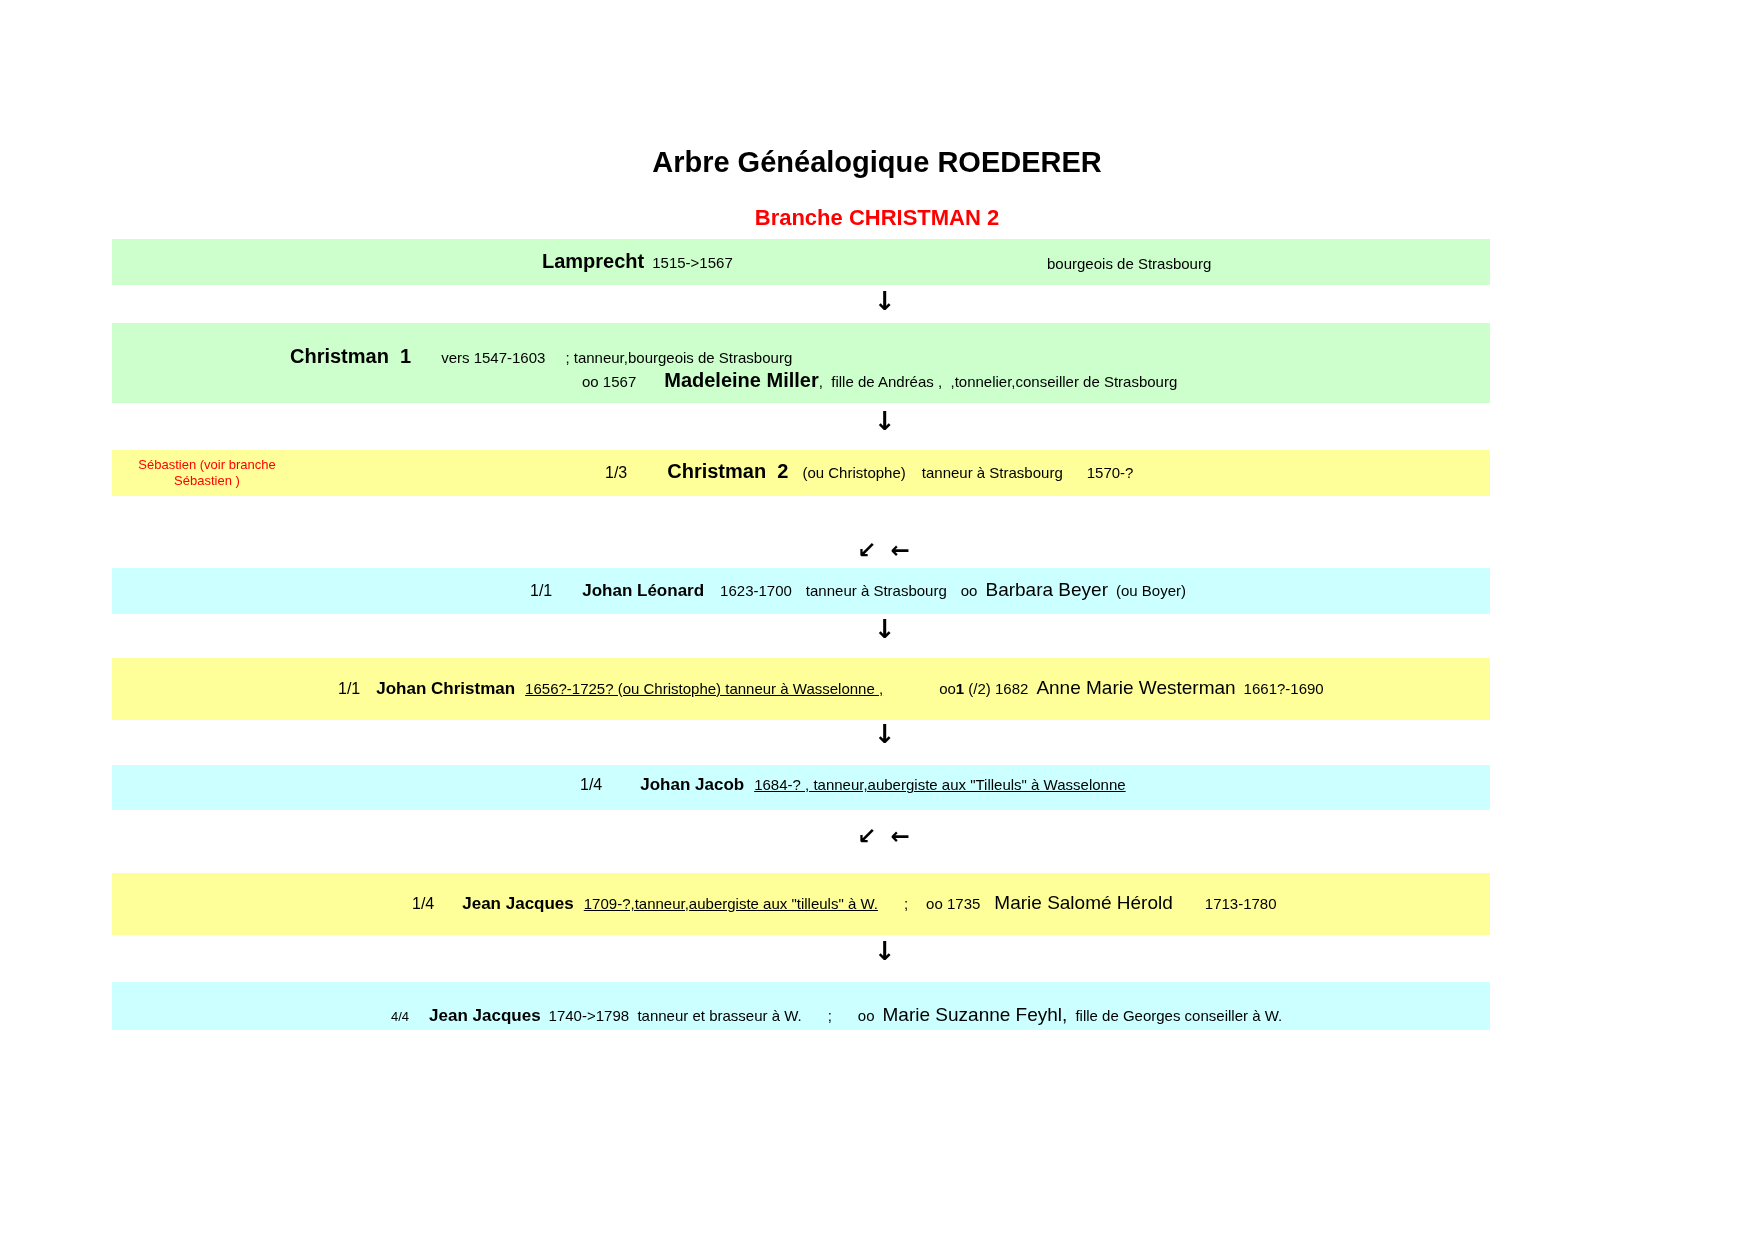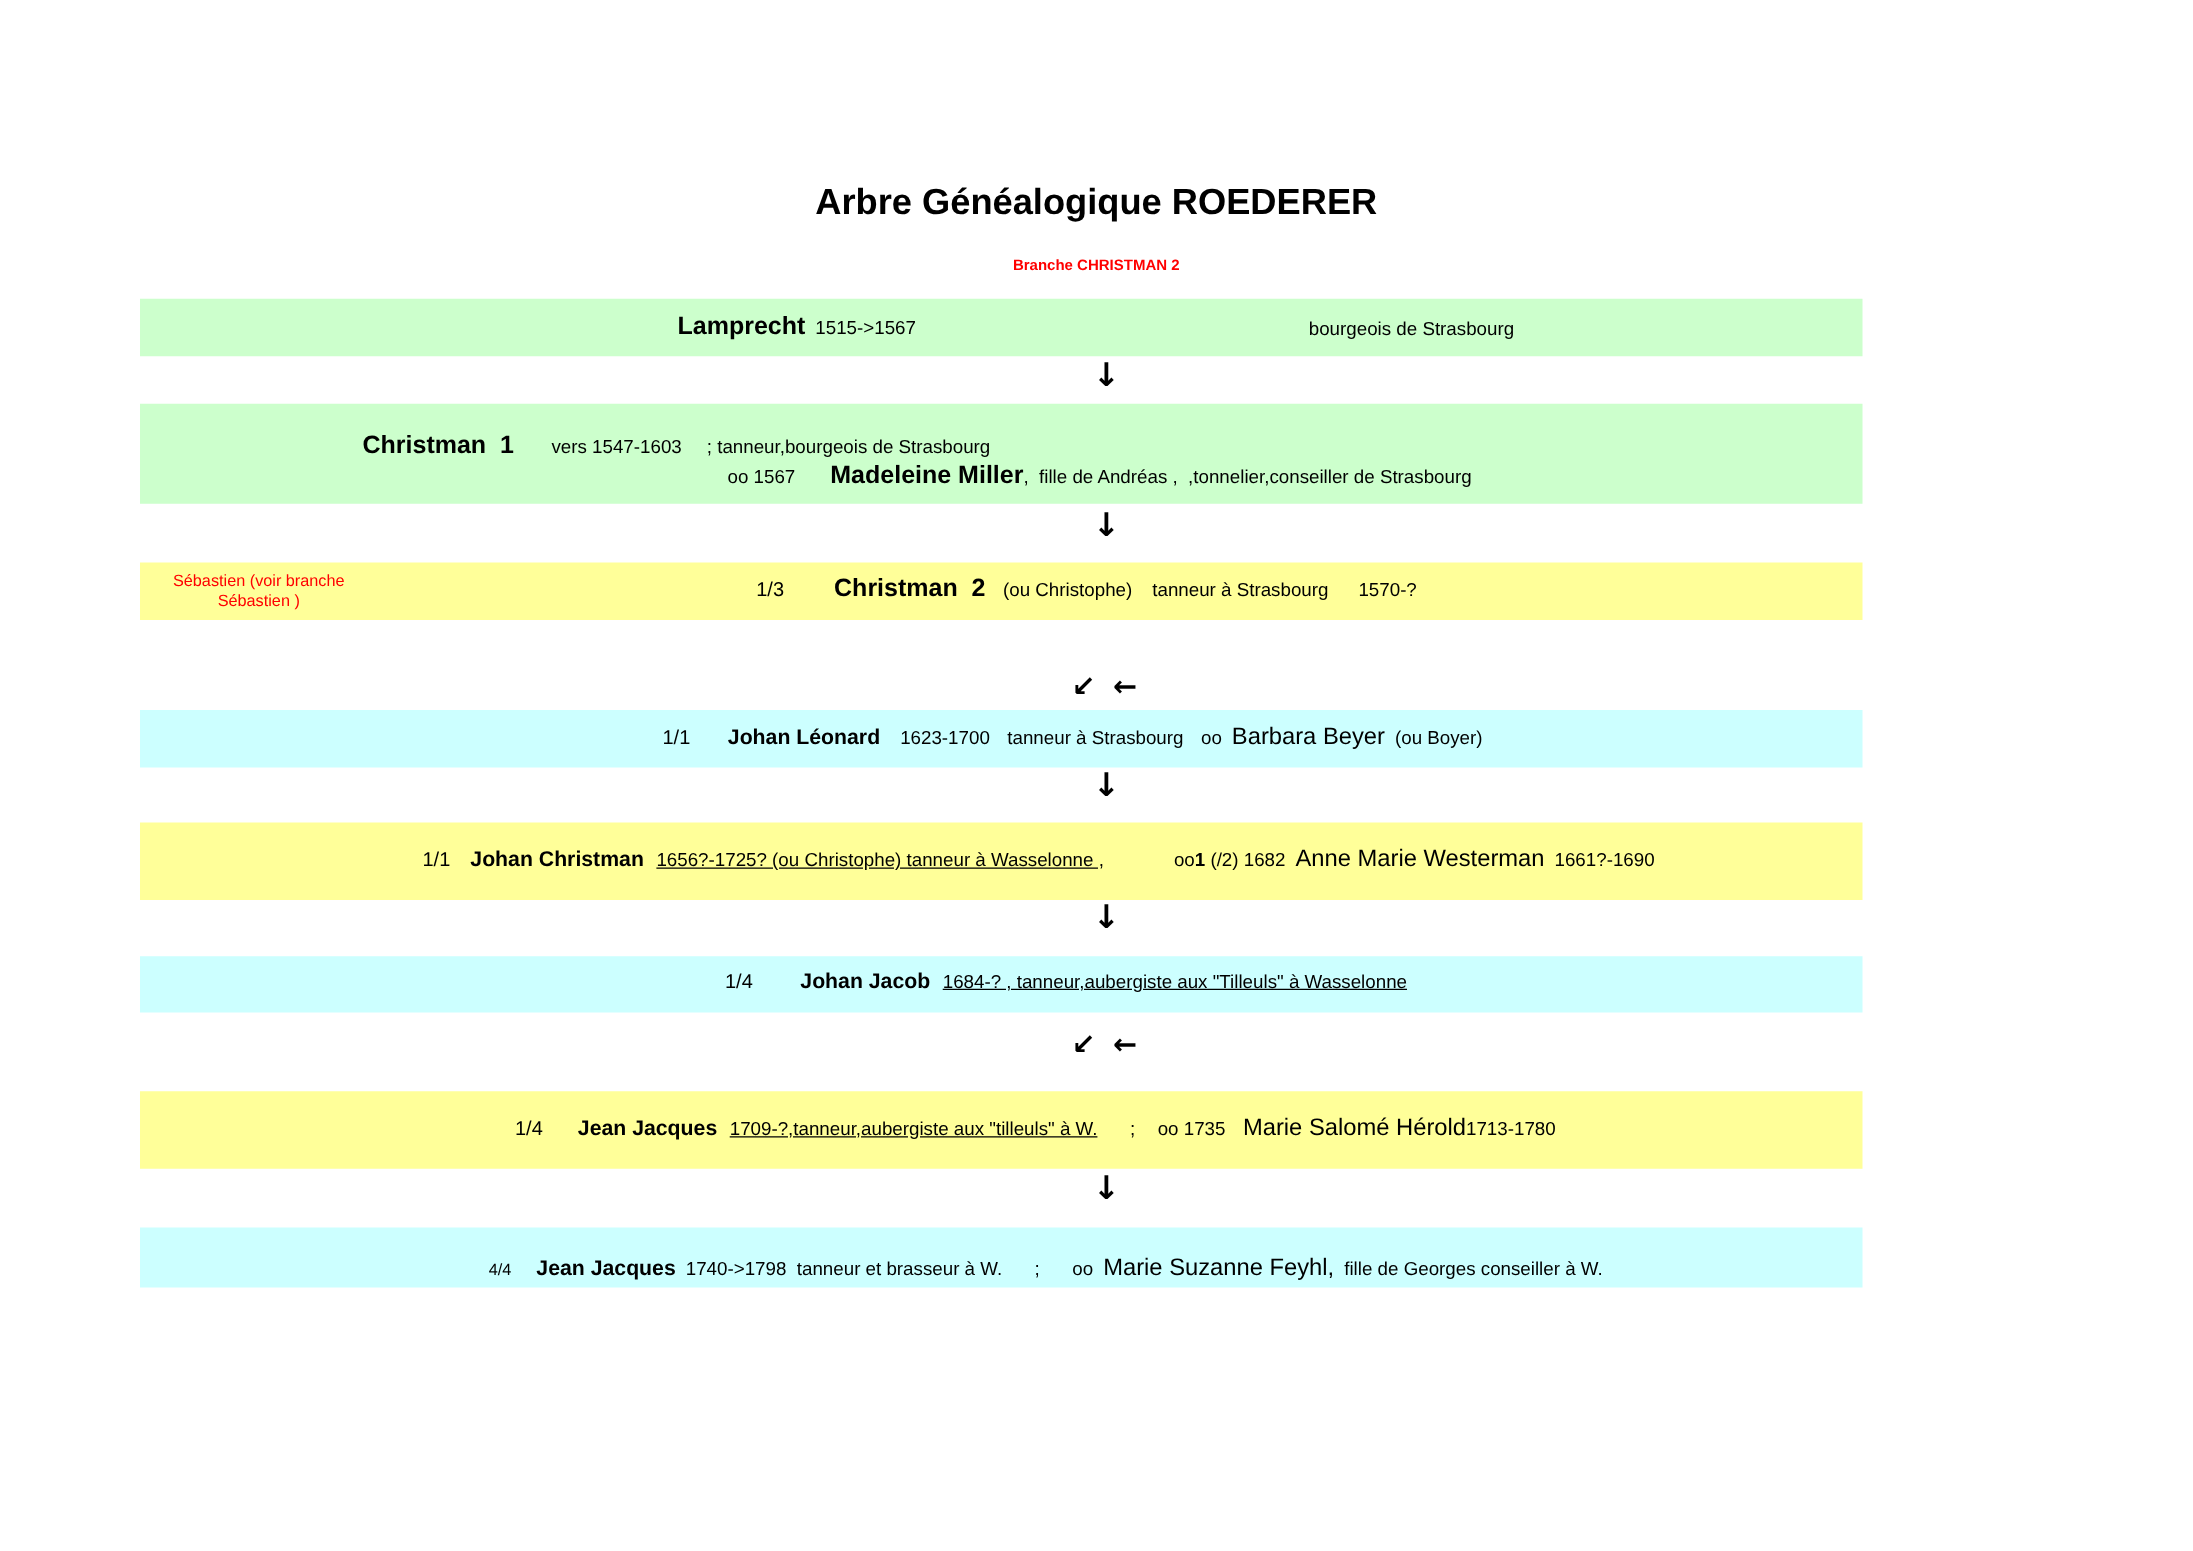--- a/index.html
+++ b/index.html
@@ -8,21 +8,21 @@
     background:#ffffff; color:#000;
     font-family:"Liberation Sans", sans-serif;
     overflow:hidden;
   }
   .title {
     position:absolute; top:146px; left:0; width:1754px;
     text-align:center; font-size:29px; font-weight:bold;
   }
   .subtitle {
     position:absolute; top:205px; left:0; width:1754px;
-    text-align:center; font-size:12px; font-weight:bold; color:#ff0000;
+    text-align:center; font-size:22px; font-weight:bold; color:#ff0000;
   }
   .band { position:absolute; left:112px; width:1378px; }
   .band.green  { background:#ccffcc; }
   .band.yellow { background:#ffff99; }
   .band.cyan   { background:#ccffff; }
 
   .line { position:absolute; display:flex; align-items:baseline; white-space:pre; }
   .line span { white-space:pre; }
 
   .nm   { font-weight:bold; font-size:20px; }   
@@ -64,21 +64,21 @@
 
   .r-jj1740 { top:982px; height:48px; }
   .r-jj1740 .l1 { left:279px; top:22px; }
 
   
   .g8  { margin-left:8px; }  .g10 { margin-left:10px;text-decoration:underline; }
   .g14 { margin-left:14px; } .g16 { margin-left:16px; }
   .g18 { margin-left:18px; } .g20 { margin-left:20px; }
   .g24 { margin-left:24px; } .g26 { margin-left:26px; }
   .g28 { margin-left:28px; } .g30 { margin-left:30px; }
-  .g32 { } .g34 { margin-left:38px; }
+  .g32 { margin-left:32px; } .g34 { margin-left:38px; }
   .g40 { margin-left:40px; } .g56 { margin-left:56px; }
 
   
   .arrow {
     position:absolute; left:885px; transform:translateX(-50%);
     font-family:"DejaVu Sans", sans-serif; font-weight:bold; color:#000;
   }
   .down  { font-size:26px; }
   .merge { font-size:23px; letter-spacing:3px; }
   .a1 { top:286px; } .a2 { top:406px; } .a3 { top:614px; }

